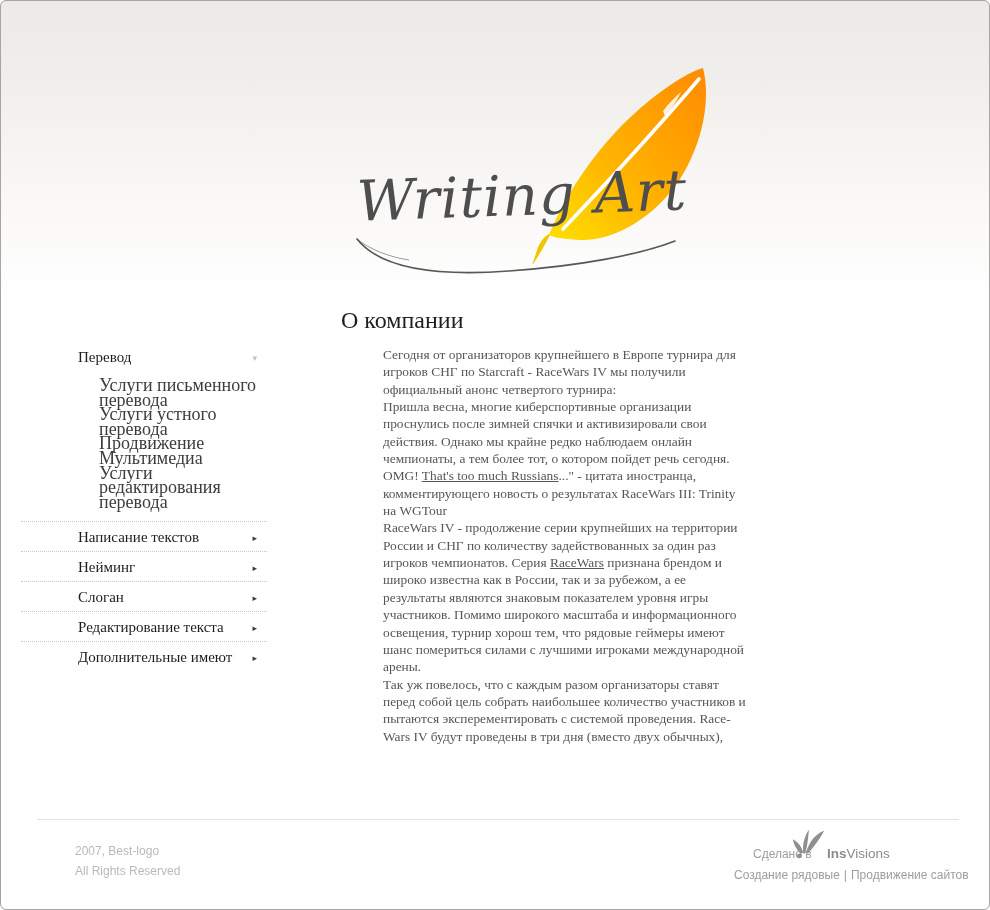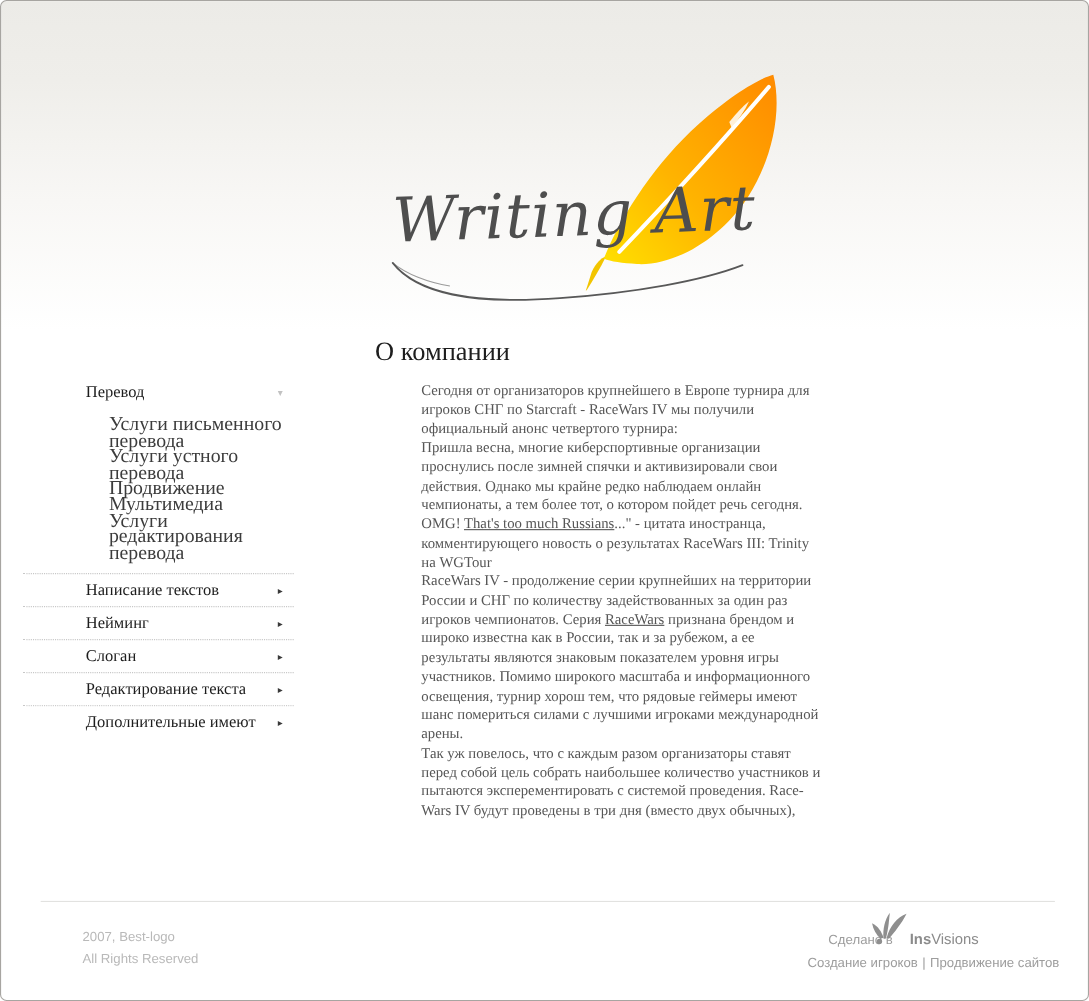--- a/index.html
+++ b/index.html
@@ -214,16 +214,16 @@
       <path d="M18 29 C21 18 28 9 37 6 C32 16 25 24 20 30 Z"></path>
       <circle cx="11" cy="32.5" r="2.6"></circle>
     </g>
   </svg>
 
   <span class="studio-name">
     <span class="bold">Ins</span><span>Visions</span>
   </span>
 
   <div class="footer-links">
-    <a>Создание игроков</a><span class="sep">|</span><a>Продвижение сайтов</a>
+    <a>Создание рядовые</a><span class="sep">|</span><a>Продвижение сайтов</a>
   </div>
 
 </div>
 
 </body></html>

